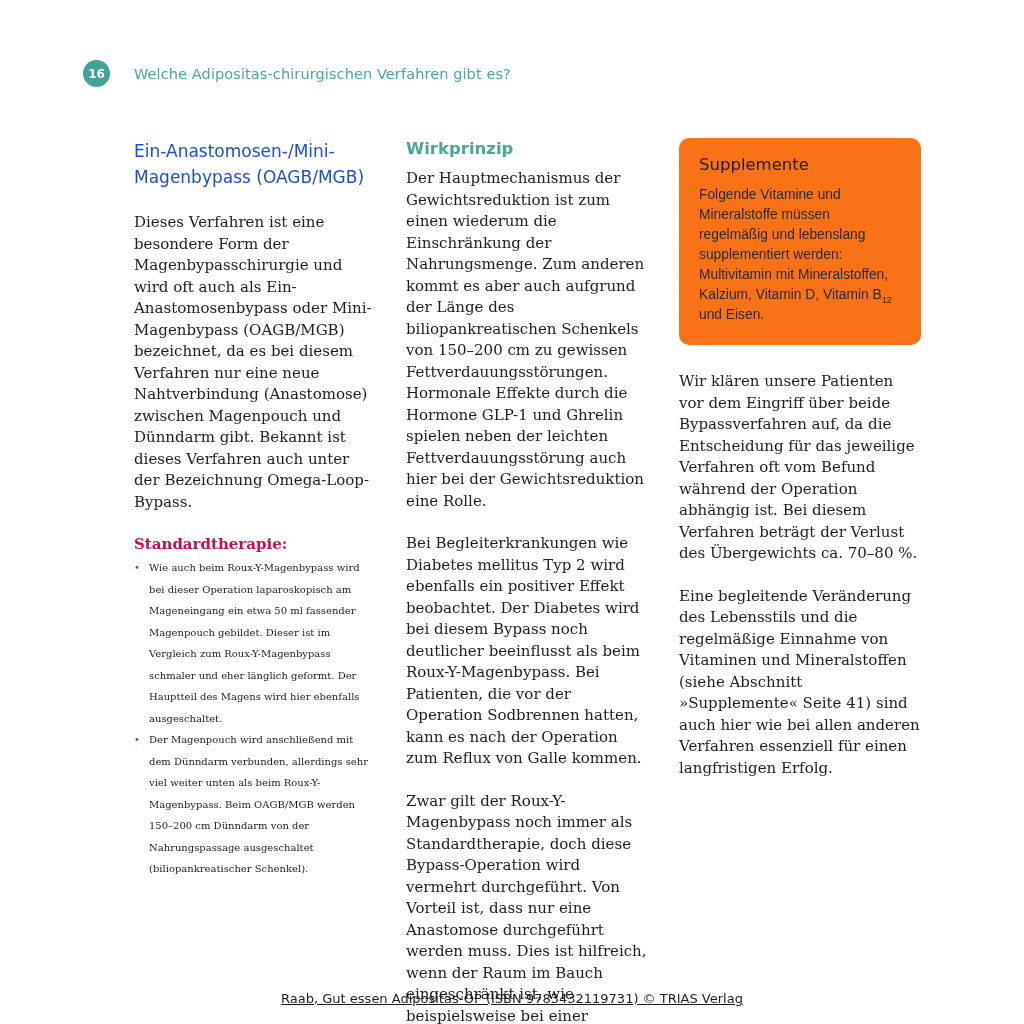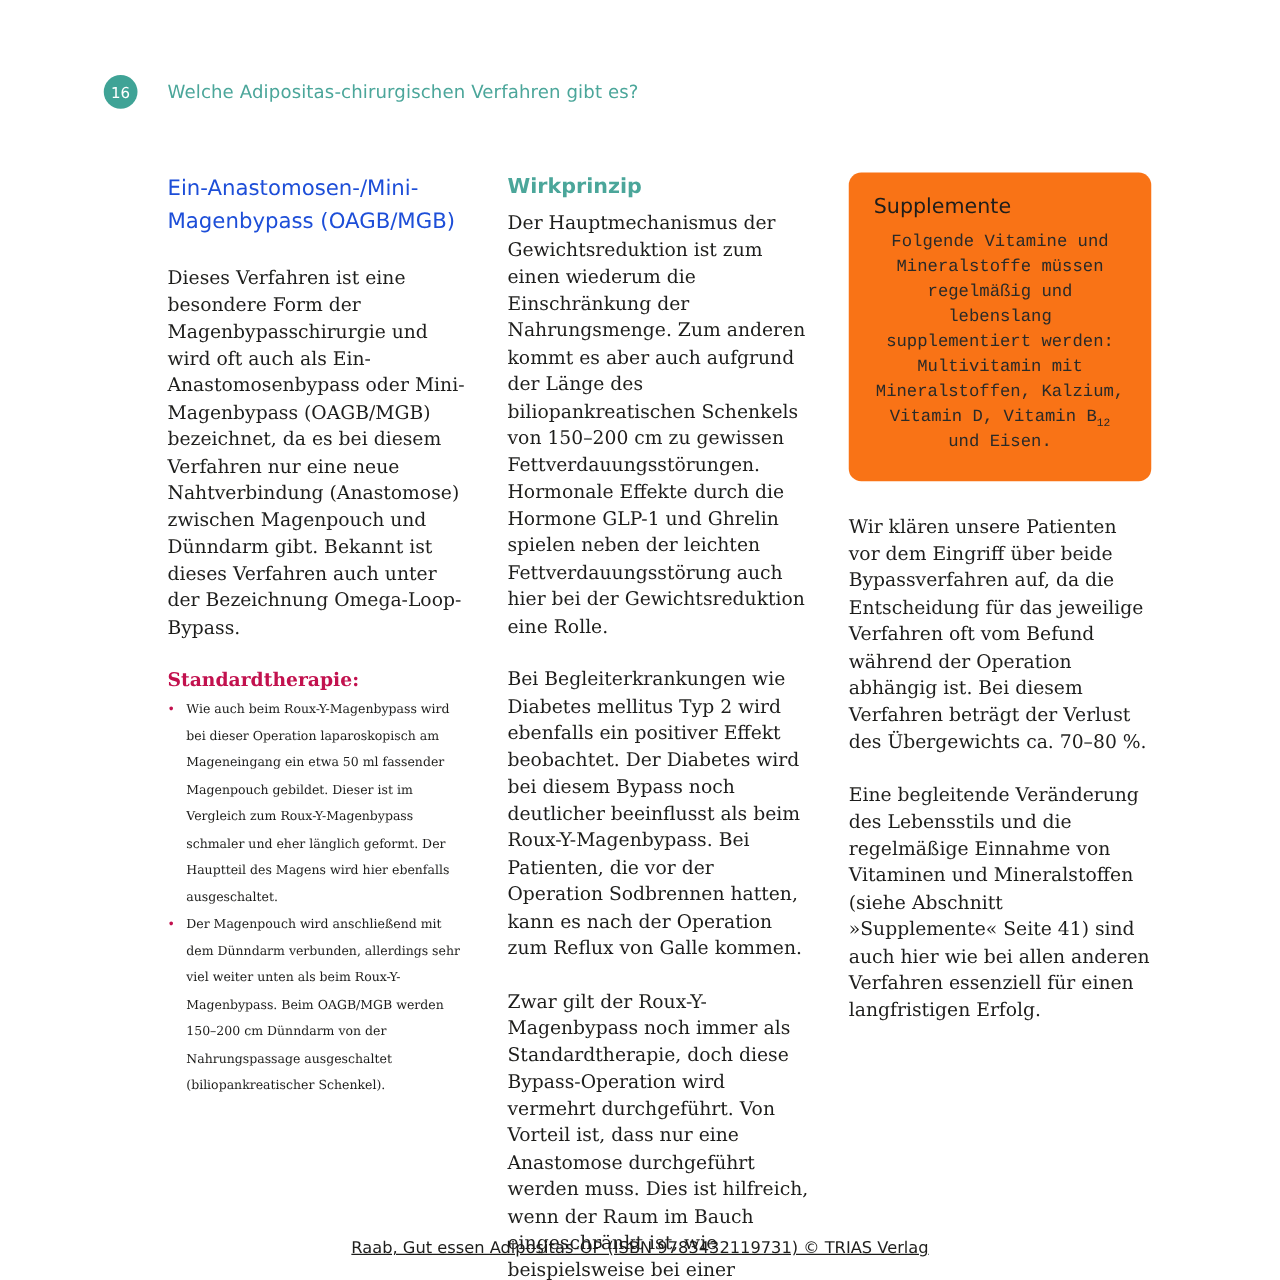--- a/index.html
+++ b/index.html
@@ -26,21 +26,21 @@
     align-items: center;
   }
   .page-number-badge {
     width: 27px;
     height: 27px;
     border-radius: 50%;
     background: #3fa396;
     color: #ffffff;
     font-family: "DejaVu Sans", sans-serif;
     font-size: 12px;
-    font-weight: normal;
+    font-weight: bold;
     display: flex;
     align-items: center;
     justify-content: center;
     flex: 0 0 auto;
   }
   .running-header {
     margin-left: 24px;
     font-family: "DejaVu Sans", sans-serif;
     font-size: 14.5px;
     color: #4ba69a;
@@ -122,26 +122,25 @@
     margin: 0 0 26px 0;
   }
   .info-box-title {
     font-family: "DejaVu Sans", "Liberation Sans", sans-serif;
     font-size: 16.5px;
     font-weight: 500;
     color: #1d1d1b;
     margin: 0 0 11px 0;
   }
   .info-box-text {
-    font-family: Liberation Mono, monospace;
+    font-family: Liberation Sans, sans-serif;
     font-size: 13.8px;
     line-height: 20px;
     color: #2a2a28;
     margin: 0;
-    text-align: center;
   }
   .info-box-text sub {
     font-size: 9px;
     line-height: 0;
   }
 
   
   .page-footer {
     position: absolute;
     top: 991px;

